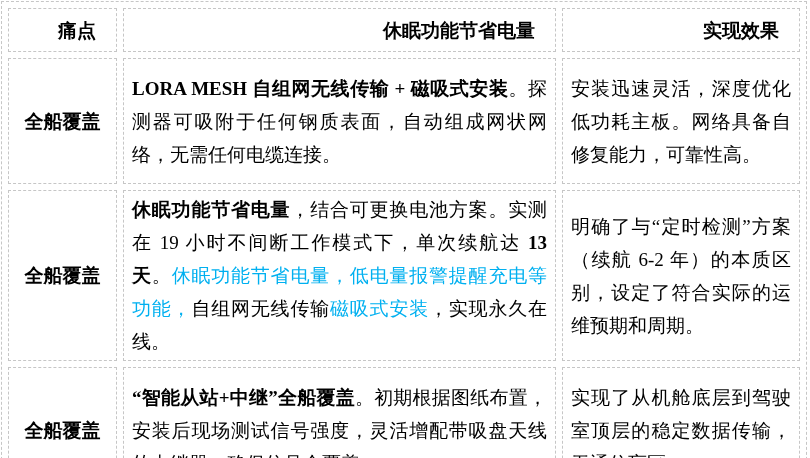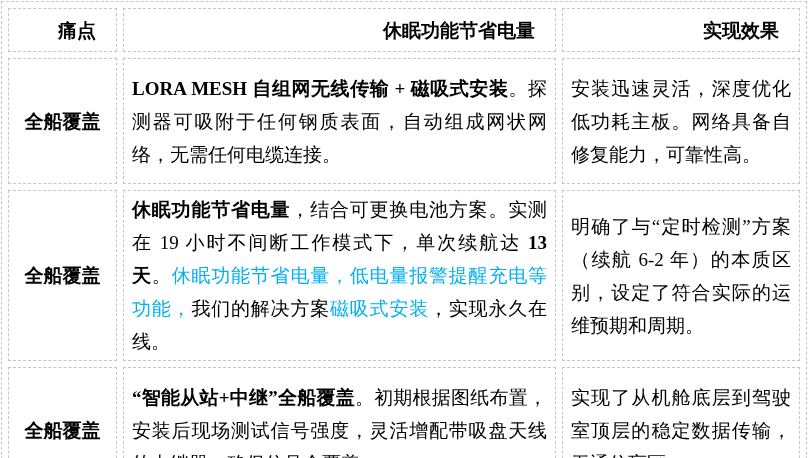--- a/index.html
+++ b/index.html
@@ -67,21 +67,21 @@
         <td class="header-cell">休眠功能节省电量</td>
         <td class="header-cell">实现效果</td>
       </tr>
     <tr class="data-row">
           <td class="pain-cell">全船覆盖</td>
           <td class="solution-cell"><span class="seg b">LORA MESH 自组网无线传输  + 磁吸式安装</span><span class="seg">。探测器可吸附于任何钢质表面，自动组成网状网络，无需任何电缆连接。</span></td>
           <td class="effect-cell">安装迅速灵活，深度优化低功耗主板。网络具备自修复能力，可靠性高。</td>
         </tr>
         <tr class="data-row">
           <td class="pain-cell">全船覆盖</td>
-          <td class="solution-cell"><span class="seg b">休眠功能节省电量</span><span class="seg">，结合可更换电池方案。实测在 19 小时不间断工作模式下，单次续航达 </span><span class="seg b">13 天</span><span class="seg">。</span><span class="seg accent">休眠功能节省电量，低电量报警提醒充电等功能，</span><span class="seg">我们的解决方案</span><span class="seg accent">磁吸式安装</span><span class="seg">，实现永久在线。</span></td>
+          <td class="solution-cell"><span class="seg b">休眠功能节省电量</span><span class="seg">，结合可更换电池方案。实测在 19 小时不间断工作模式下，单次续航达 </span><span class="seg b">13 天</span><span class="seg">。</span><span class="seg accent">休眠功能节省电量，低电量报警提醒充电等功能，</span><span class="seg">自组网无线传输</span><span class="seg accent">磁吸式安装</span><span class="seg">，实现永久在线。</span></td>
           <td class="effect-cell">明确了与“定时检测”方案（续航 6-2 年）的本质区别，设定了符合实际的运维预期和周期。</td>
         </tr>
         <tr class="data-row">
           <td class="pain-cell">全船覆盖</td>
           <td class="solution-cell"><span class="seg b">“智能从站+中继”全船覆盖</span><span class="seg">。初期根据图纸布置，安装后现场测试信号强度，灵活增配带吸盘天线的中继器，确保信号全覆盖。</span></td>
           <td class="effect-cell">实现了从机舱底层到驾驶室顶层的稳定数据传输，无通信盲区。</td>
         </tr>
       </tbody>
   </table>
 </div>

